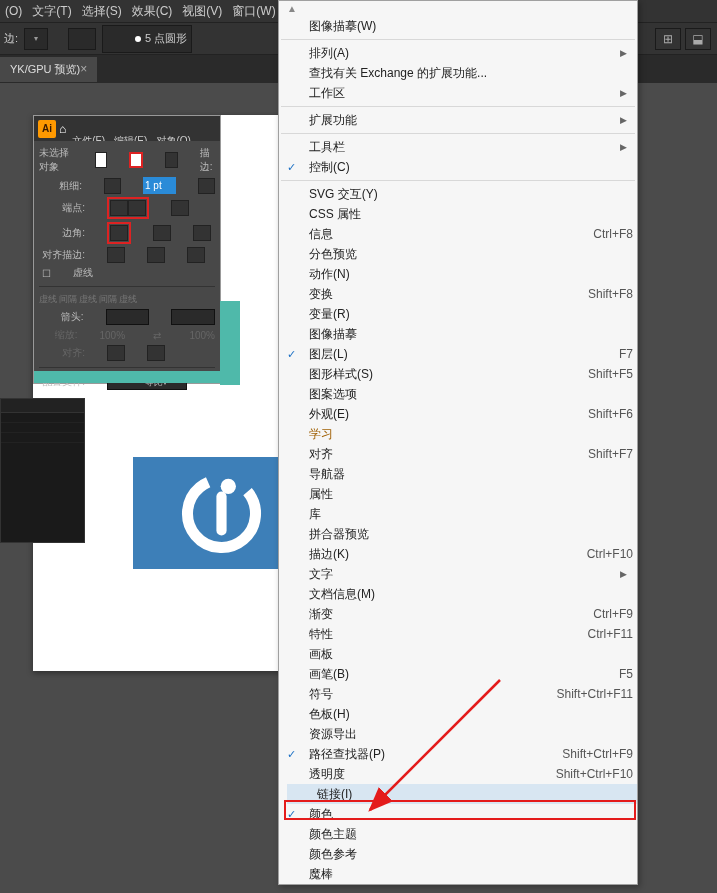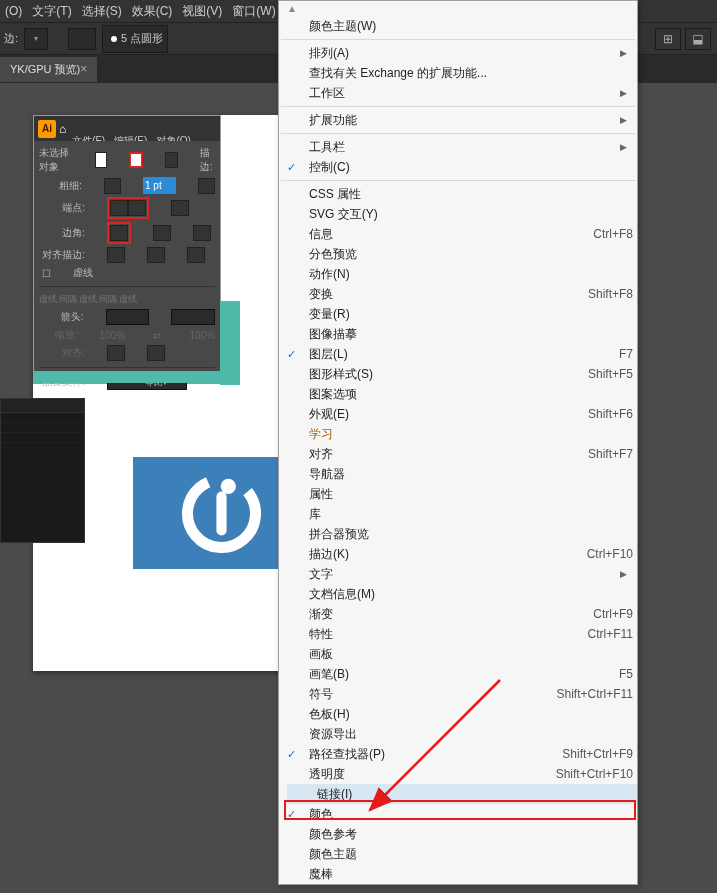--- a/index.html
+++ b/index.html
@@ -7,21 +7,21 @@
     
     
     .top-menubar { height: 22px; background: #333; display: flex; align-items: center; color: #ccc; }
     .menu-item { padding: 0 2px; cursor: pointer; margin: 0 3px; }
     
     
     .control-bar { height: 33px; background: #333; display: flex; align-items: center; color: #ccc; border-top: 1px solid #222; border-bottom: 1px solid #222; padding-left: 4px; gap: 6px; }
     .cb-label { font-size: 11px; }
     .cb-dd { width: 24px; height: 22px; background: #2a2a2a; border: 1px solid #1a1a1a; display: flex; align-items: center; justify-content: center; }
     .cb-dd::after { content: "▾"; font-size: 8px; color: #999; }
-    .cb-field { width: 66px; height: 22px; background: #2a2a2a; border: 1px solid #1a1a1a; display: flex; align-items: center; justify-content: flex-end; padding: 13px 4px; font-size: 11px; }
+    .cb-field { width: 90px; height: 22px; background: #2a2a2a; border: 1px solid #1a1a1a; display: flex; align-items: center; justify-content: flex-end; padding: 13px 4px; font-size: 11px; }
     .cb-dot { width: 6px; height: 6px; background: #fff; border-radius: 50%; display: inline-block; margin-right: 4px; }
     .cb-right { margin-left: auto; display: flex; gap: 4px; padding-right: 6px; }
     .cb-icon { width: 26px; height: 22px; border: 1px solid #1a1a1a; background: #333; display: flex; align-items: center; justify-content: center; color: #aaa; }
     
     
     .tab-bar { height: 28px; background: #2a2a2a; display: flex; align-items: center; }
     .tab { background: #484848; padding: 5px 10px; color: #ddd; font-size: 11px; display: flex; align-items: center; }
     .tab-close { font-size: 12px; color: #aaa; cursor: pointer; }
     
     
@@ -205,21 +205,21 @@
   <div class="dark-panel-h"></div>
   <div class="dark-panel-row"></div>
   <div class="dark-panel-row"></div>
   <div class="dark-panel-row"></div>
 </div>
 
 <div class="dropdown">
   <div class="dd-arrow">▲</div>
   <div id="dd-container">
       <div class="dd-item">
-        <span>颜色主题(W)</span>
+        <span>图像描摹(W)</span>
       </div>
       <div class="dd-sep"></div>
       <div class="dd-item">
         <span>排列(A)</span>
         <span class="dd-sub">▶</span>
       </div>
       <div class="dd-item">
         <span>查找有关 Exchange 的扩展功能...</span>
       </div>
       <div class="dd-item">
@@ -235,24 +235,24 @@
       <div class="dd-item">
         <span>工具栏</span>
         <span class="dd-sub">▶</span>
       </div>
       <div class="dd-item">
         <span class="dd-check">✓</span>
         <span>控制(C)</span>
       </div>
       <div class="dd-sep"></div>
       <div class="dd-item">
+        <span>SVG 交互(Y)</span>
+      </div>
+      <div class="dd-item">
         <span>CSS 属性</span>
-      </div>
-      <div class="dd-item">
-        <span>SVG 交互(Y)</span>
       </div>
       <div class="dd-item">
         <span>信息</span>
         <span class="dd-shortcut">Ctrl+F8</span>
       </div>
       <div class="dd-item">
         <span>分色预览</span>
       </div>
       <div class="dd-item">
         <span>动作(N)</span>
@@ -348,24 +348,24 @@
         <span class="dd-shortcut">Shift+Ctrl+F10</span>
       </div>
       <div class="dd-item highlighted">
         <span>链接(I)</span>
       </div>
       <div class="dd-item">
         <span class="dd-check">✓</span>
         <span>颜色</span>
       </div>
       <div class="dd-item">
+        <span>颜色主题</span>
+      </div>
+      <div class="dd-item">
         <span>颜色参考</span>
-      </div>
-      <div class="dd-item">
-        <span>颜色主题</span>
       </div>
       <div class="dd-item">
         <span>魔棒</span>
       </div>
     </div>
 </div>
 
 <div class="red-rect"></div>
 
 <svg class="red-arrow" width="160" height="160">

